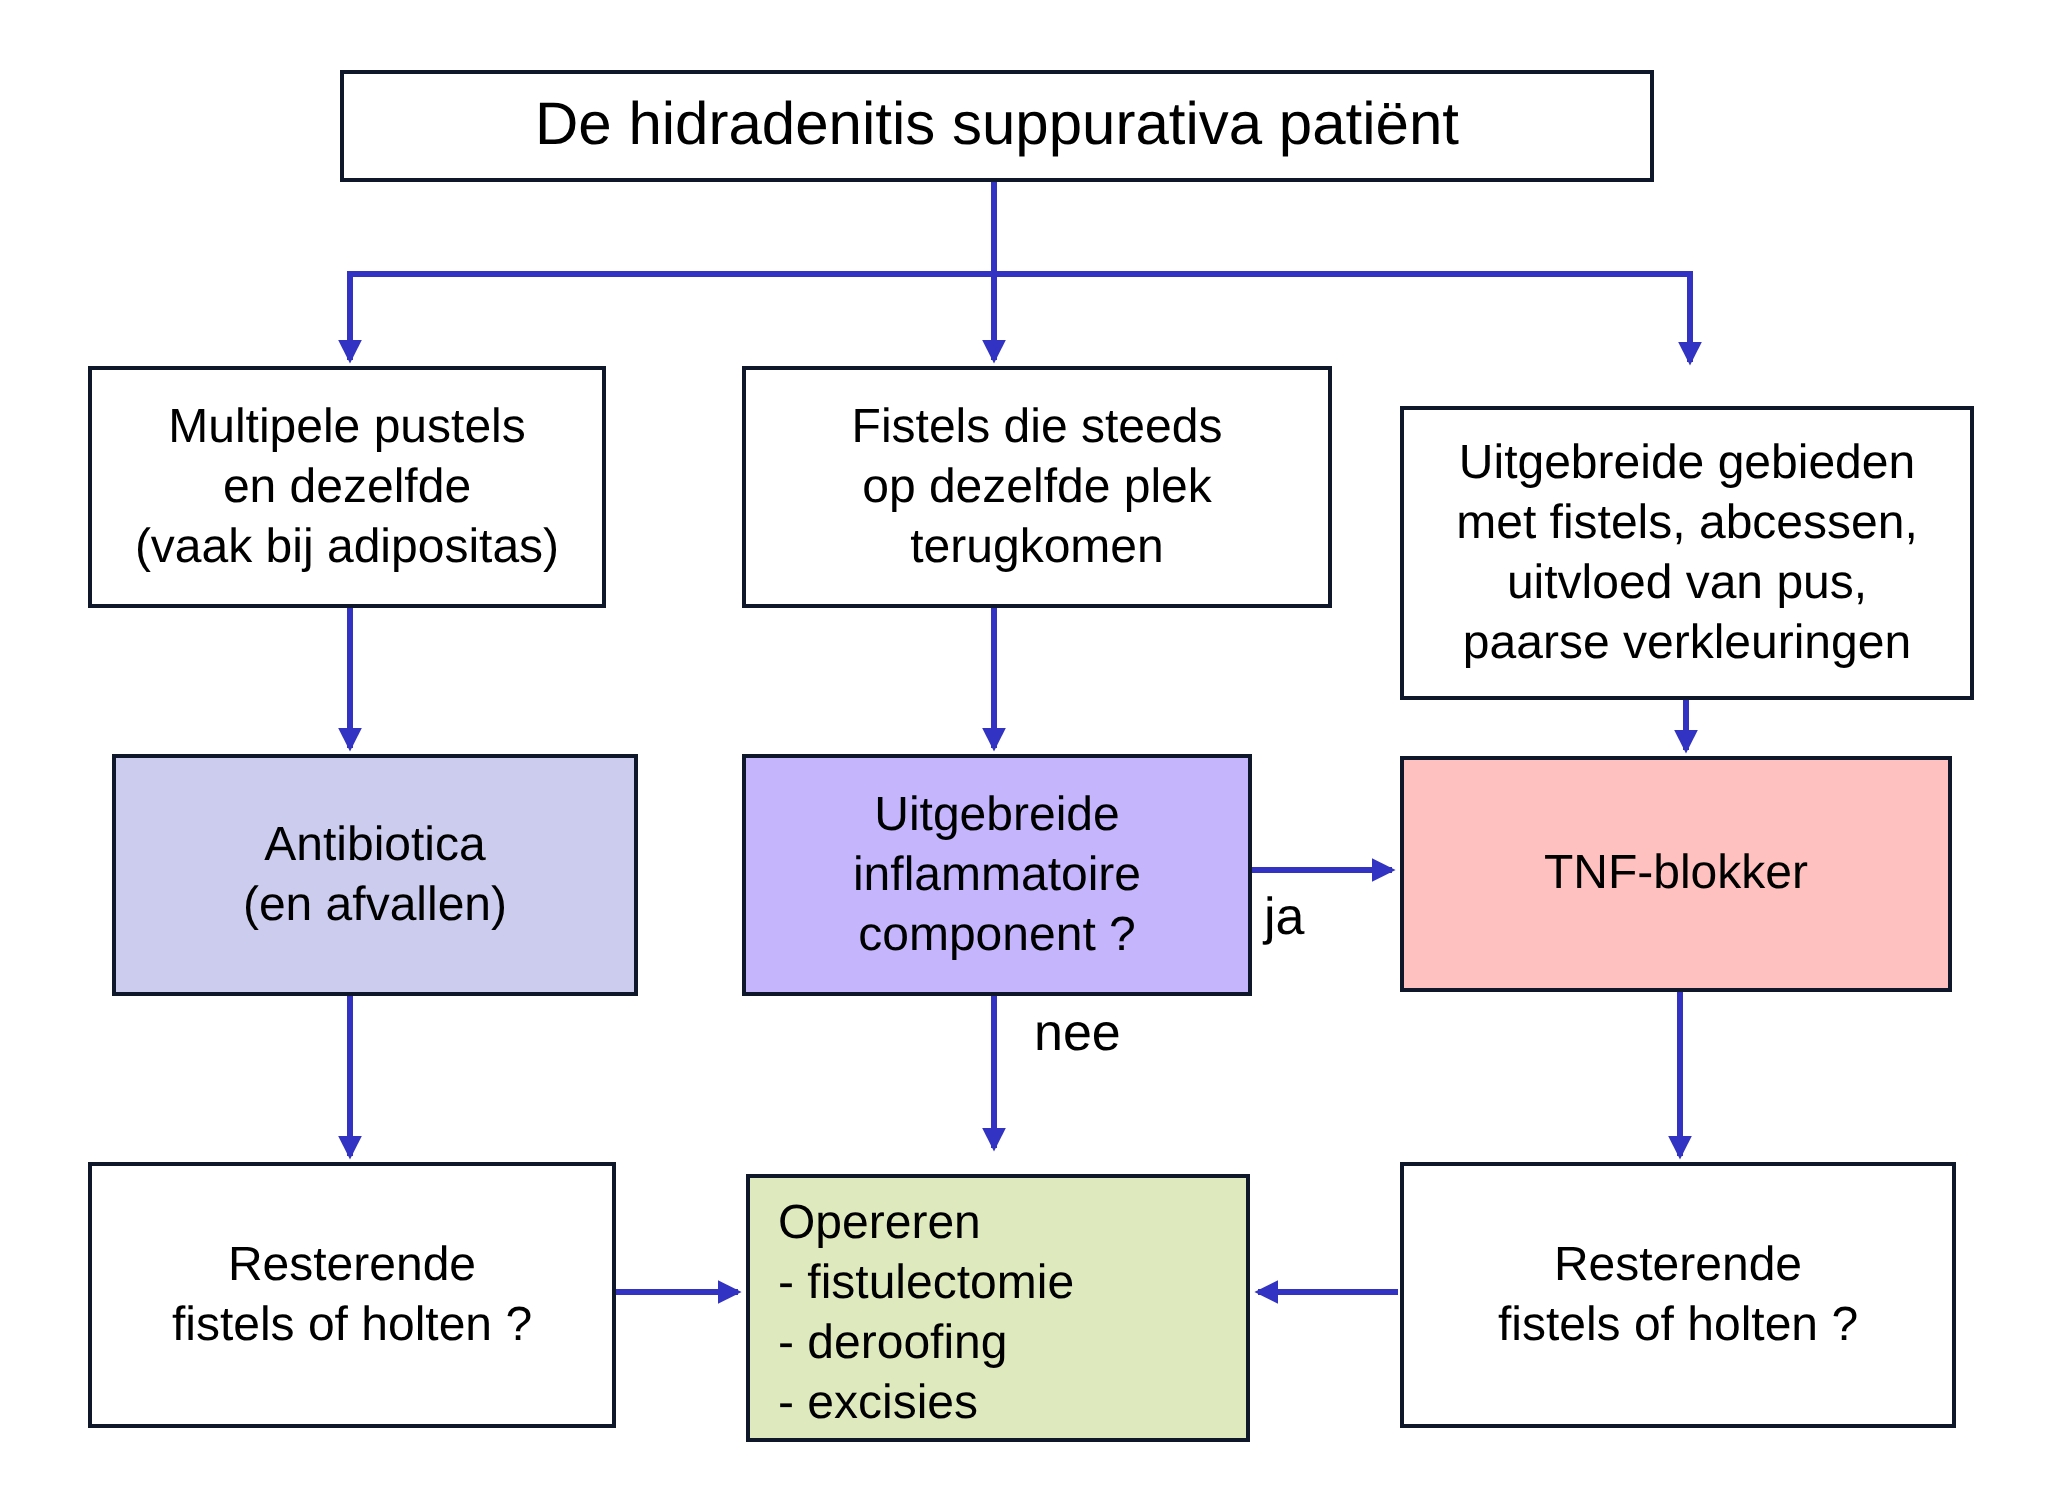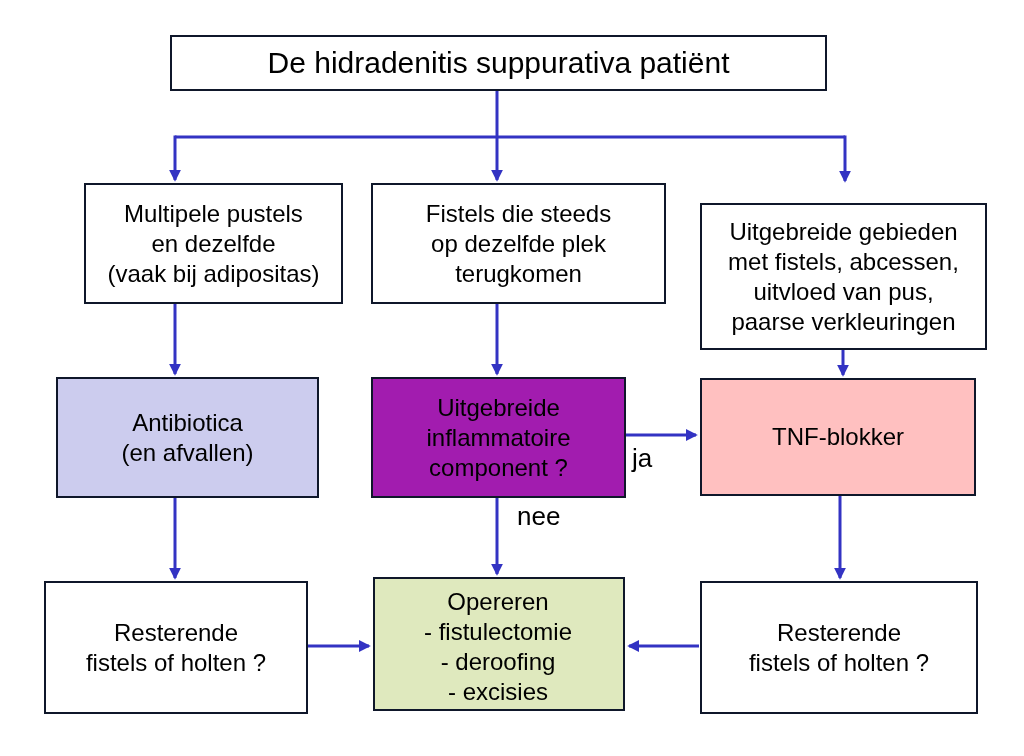--- a/index.html
+++ b/index.html
@@ -43,24 +43,25 @@
     align-items: center;
     text-align: center;
     font-size: 24px;
     line-height: 30px;
   }
   .node.title-node {
     font-size: 30px;
     line-height: 34px;
   }
   .node.left-align {
-    align-items: center;
+    align-items: flex-start;
     text-align: left;
     justify-content: flex-start;
     padding: 8px 16px 6px 14px;
+    margin-top: 10px;
   }
   .edge-label {
     position: absolute;
     font-size: 26px;
     line-height: 30px;
     background: transparent;
   }
 </style>
 </head>
 <body>
@@ -93,21 +94,21 @@
     <line x1="626" y1="435" x2="696" y2="435" marker-end="url(#ah)"></line>
 
     <line x1="308" y1="646" x2="369" y2="646" marker-end="url(#ah)"></line>
     <line x1="699" y1="646" x2="629" y2="646" marker-end="url(#ah)"></line>
   </svg>
 
   <div class="node title-node" style="left:170px; top:35px; width:657px; height:56px;">
     <div>De hidradenitis suppurativa patiënt</div>
   </div>
 
-  <div class="node" style="left: 44px; top: 183px; width: 259px; height: 121px; background: rgb(255, 255, 255); margin-left: 40px;">
+  <div class="node" style="left: 44px; top: 183px; width: 259px; height: 121px; background: rgb(255, 255, 255);">
     <div>Multipele pustels</div>
     <div>en dezelfde</div>
     <div>(vaak bij adipositas)</div>
   </div>
 
   <div class="node" style="left: 371px; top: 183px; width: 295px; height: 121px; background: rgb(255, 255, 255);">
     <div>Fistels die steeds</div>
     <div>op dezelfde plek</div>
     <div>terugkomen</div>
   </div>
@@ -117,21 +118,21 @@
     <div>met fistels, abcessen,</div>
     <div>uitvloed van pus,</div>
     <div>paarse verkleuringen</div>
   </div>
 
   <div class="node" style="left: 44px; top: 377px; width: 263px; height: 121px; background: rgb(204, 204, 238); margin-left: 12px;">
     <div>Antibiotica</div>
     <div>(en afvallen)</div>
   </div>
 
-  <div class="node" style="left: 371px; top: 377px; width: 255px; height: 121px; background: #a21caf;">
+  <div class="node" style="left: 371px; top: 377px; width: 255px; height: 121px; background: #c4b5fd;">
     <div>Uitgebreide</div>
     <div>inflammatoire</div>
     <div>component ?</div>
   </div>
 
   <div class="node" style="left: 700px; top: 378px; width: 276px; height: 118px; background: rgb(255, 192, 192);">
     <div>TNF-blokker</div>
   </div>
 
   <div class="edge-label" style="left:632px; top:443px;">ja</div>

